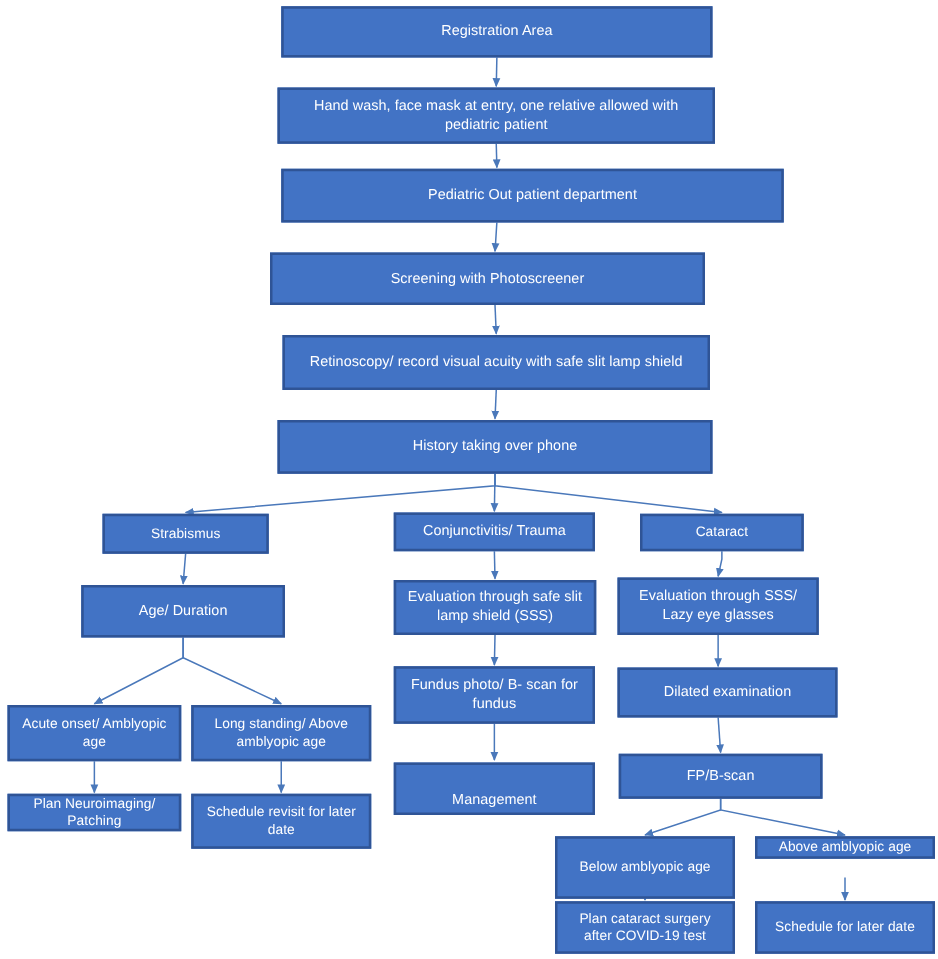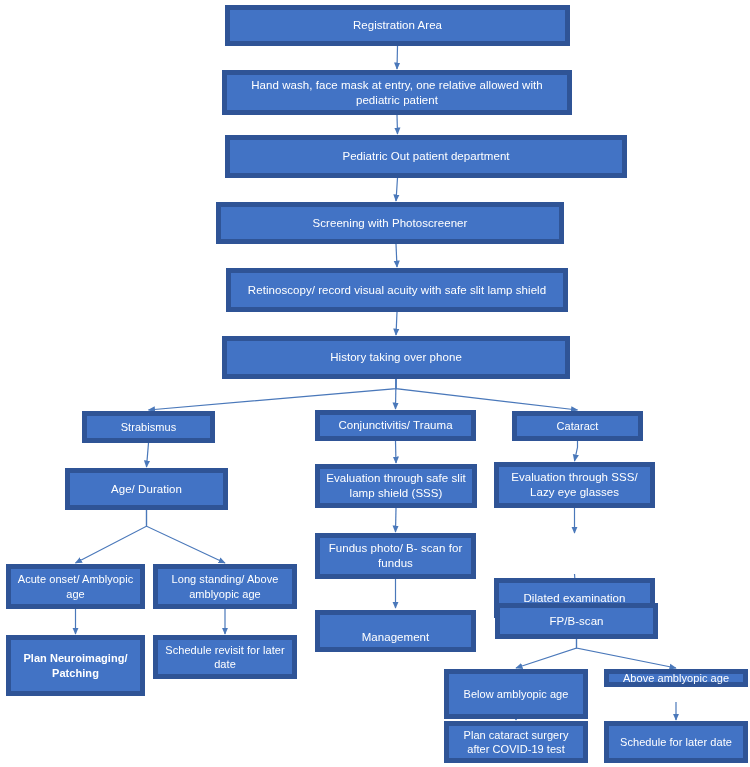--- a/index.html
+++ b/index.html
@@ -20,21 +20,21 @@
     left: 0;
     top: 0;
     width: 750px;
     height: 767px;
     pointer-events: none;
   }
   .node {
     position: absolute;
     box-sizing: border-box;
     background: #4273c5;
-    border: 5px solid #14532d;
+    border: 2px solid #14532d;
     color: #ffffff;
     display: flex;
     align-items: center;
     justify-content: center;
     text-align: center;
     font-size: 11.5px;
     line-height: 1.28;
     padding: 2px 5px;
     letter-spacing: 0.05px;
     z-index: 2;
@@ -110,36 +110,36 @@
       </div>
       <div class="node" style="left: 315px; top: 464px; width: 162px; height: 44px; background: rgb(66, 115, 197); border-color: rgb(47, 84, 150); color: rgb(255, 255, 255);">
         <span>Evaluation through safe slit lamp shield (SSS)</span>
       </div>
       <div class="node" style="left: 494px; top: 462px; width: 161px; height: 46px; background: rgb(66, 115, 197); border-color: rgb(47, 84, 150); color: rgb(255, 255, 255);">
         <span>Evaluation through SSS/ Lazy eye glasses</span>
       </div>
       <div class="node" style="left: 315px; top: 533px; width: 161px; height: 46px; background: rgb(66, 115, 197); border-color: rgb(47, 84, 150); color: rgb(255, 255, 255);">
         <span>Fundus photo/ B- scan for fundus</span>
       </div>
-      <div class="node" style="left: 494px; top: 534px; width: 161px; height: 40px; background: rgb(66, 115, 197); border-color: rgb(47, 84, 150); color: rgb(255, 255, 255); margin-top: 44px;">
+      <div class="node" style="left: 494px; top: 534px; width: 176px; height: 40px; background: rgb(66, 115, 197); border-color: rgb(47, 84, 150); color: rgb(255, 255, 255);">
         <span>Dilated examination</span>
       </div>
       <div class="node small" style="left: 6px; top: 564px; width: 139px; height: 45px; background: rgb(66, 115, 197); border-color: rgb(47, 84, 150); color: rgb(255, 255, 255);">
         <span>Acute onset/ Amblyopic age</span>
       </div>
       <div class="node small" style="left: 153px; top: 564px; width: 144px; height: 45px; background: rgb(66, 115, 197); border-color: rgb(47, 84, 150); color: rgb(255, 255, 255);">
         <span>Long standing/ Above amblyopic age</span>
       </div>
       <div class="node" style="left: 315px; top: 610px; width: 161px; height: 42px; background: rgb(66, 115, 197); border-color: rgb(47, 84, 150); color: rgb(255, 255, 255); align-items: flex-end;">
         <span>Management</span>
       </div>
       <div class="node" style="left: 495px; top: 603px; width: 163px; height: 36px; background: rgb(66, 115, 197); border-color: rgb(47, 84, 150); color: rgb(255, 255, 255);">
         <span>FP/B-scan</span>
       </div>
-      <div class="node small" style="left: 6px; top: 635px; width: 139px; height: 61px; background: rgb(66, 115, 197); border-color: rgb(47, 84, 150); color: rgb(255, 255, 255); font-weight: bold;">
+      <div class="node small" style="left: 6px; top: 635px; width: 139px; height: 30px; background: rgb(66, 115, 197); border-color: rgb(47, 84, 150); color: rgb(255, 255, 255);">
         <span>Plan Neuroimaging/ Patching</span>
       </div>
       <div class="node small" style="left: 153px; top: 635px; width: 144px; height: 44px; background: rgb(66, 115, 197); border-color: rgb(47, 84, 150); color: rgb(255, 255, 255);">
         <span>Schedule revisit for later date</span>
       </div>
       <div class="node small" style="left: 444px; top: 669px; width: 144px; height: 50px; background: rgb(66, 115, 197); border-color: rgb(47, 84, 150); color: rgb(255, 255, 255);">
         <span>Below amblyopic age</span>
       </div>
       <div class="node small" style="left: 604px; top: 669px; width: 144px; height: 18px; background: rgb(66, 115, 197); border-color: rgb(47, 84, 150); color: rgb(255, 255, 255);">
         <span>Above amblyopic age</span>

